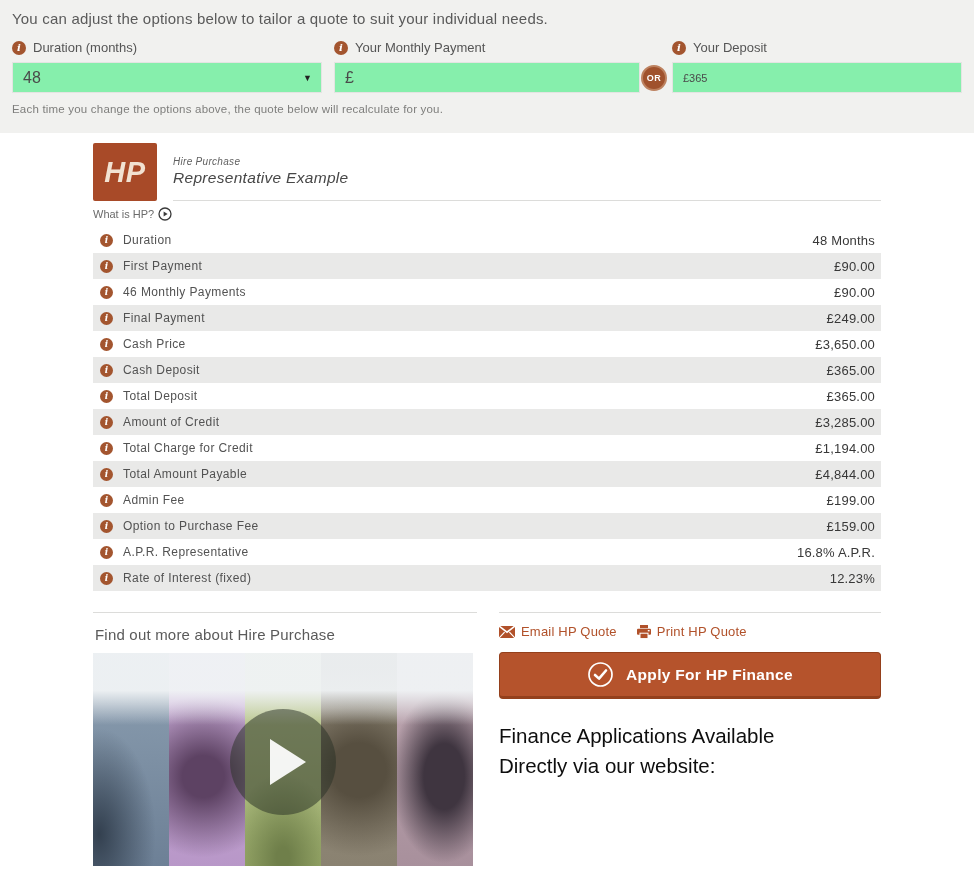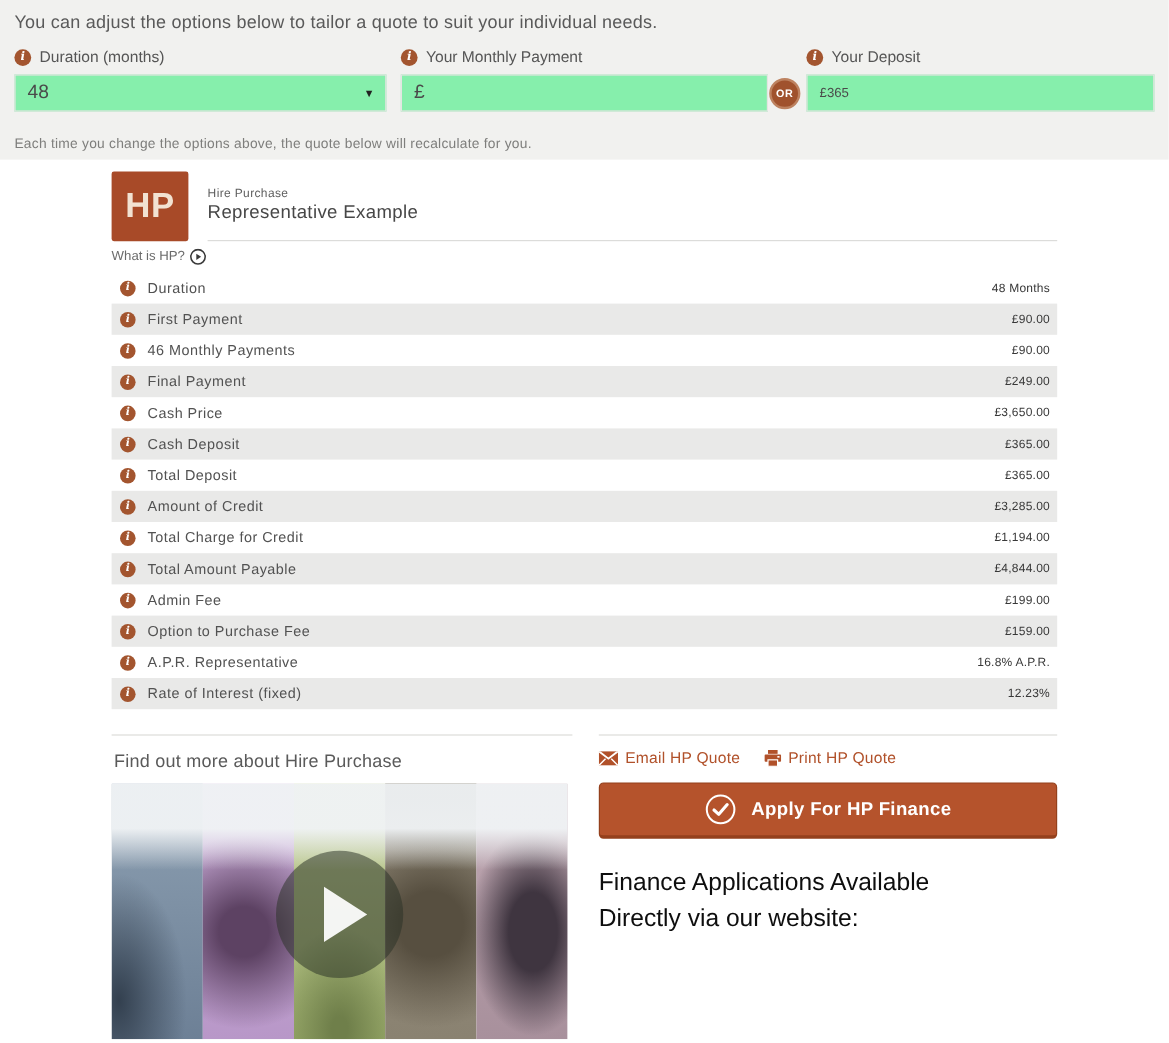--- a/index.html
+++ b/index.html
@@ -24,44 +24,44 @@
     position: relative; width: 100%; }
   .field-box input { border: 0; outline: 0; font-size: 11px; color: #4a4a4a;
     font-family: "Liberation Sans", sans-serif; width: 100%; background: transparent; }
   .currency-prefix { margin-right: 6px; color: #4a4a4a; }
   .select-caret { position: absolute; right: 9px; top: 50%; transform: translateY(-50%);
     font-size: 9px; color: #222; }
   .or-badge { position: absolute; left: -32px; top: 50%; transform: translateY(-50%);
     width: 26px; height: 26px; border-radius: 50%; background: #a0522d;
     border: 2px solid #bd8260; color: #fff; font-size: 9px; font-weight: bold;
     display: flex; align-items: center; justify-content: center; letter-spacing: .5px; z-index: 2; }
-  .recalc-note { margin-top: 21px; font-size: 11.5px; color: #7e7e7c; letter-spacing: .2px; }
+  .recalc-note { margin-top: 10px; font-size: 11.5px; color: #7e7e7c; letter-spacing: .2px; }
 
   
   .container { width: 788px; margin: 0 auto; }
-  .hp-header { display: flex; margin-top: 10px; }
+  .hp-header { display: flex; margin-top: 10px; font-style: italic; }
   .hp-logo-col { width: 64px; }
   .hp-logo { width: 64px; height: 58px; background: #a84a28; border-radius: 2px;
     color: #f2e2d2; font-size: 29px; font-weight: bold; display: flex;
     align-items: center; justify-content: center; letter-spacing: .5px; }
   .hp-title-block { flex: 1; margin-left: 16px; border-bottom: 1px solid #dcdcda;
     display: flex; flex-direction: column; justify-content: center; height: 58px; }
   .hp-title-1 { font-size: 10px; color: #5f5f5f; letter-spacing: .3px; }
   .hp-title-2 { font-size: 15.5px; color: #474747; letter-spacing: .3px; margin-top: 2px; }
   .what-is { display: flex; align-items: center; gap: 4px; margin-top: 6px;
     font-size: 11px; color: #6b6b6b; width: 110px; }
 
   
   .quote-table { margin-top: 6px; }
   .q-row { display: flex; align-items: center; height: 26px; }
   .q-row:nth-child(even) { background: #e9e9e8; }
   .q-row .info-icon { width: 13px; height: 13px; line-height: 13px; font-size: 9px;
     flex: 0 0 13px; margin-left: 7px; margin-right: 10px; }
   .q-label { font-size: 12px; color: #525252; letter-spacing: .4px; }
-  .q-value { margin-left: auto; font-size: 10px; color: #383838; padding-right: 6px;
+  .q-value { margin-left: auto; font-size: 13px; color: #383838; padding-right: 6px;
     letter-spacing: .2px; }
 
   
   .bottom { display: flex; margin-top: 21px; }
   .bottom-left { width: 384px; margin-right: 22px; border-top: 1px solid #dcdcda; }
   .bottom-right { width: 382px; border-top: 1px solid #dcdcda; }
   .more-heading { font-size: 15px; color: #5a5a5a; margin: 13px 0 10px 2px; letter-spacing: .2px; }
 
   
   .video-thumb { position: relative; width: 380px; height: 213px; overflow: hidden; cursor: pointer; }

